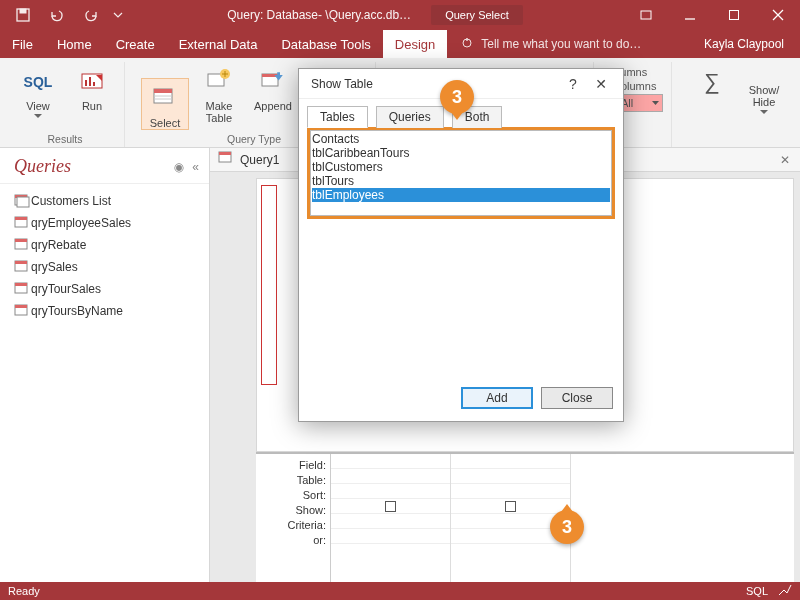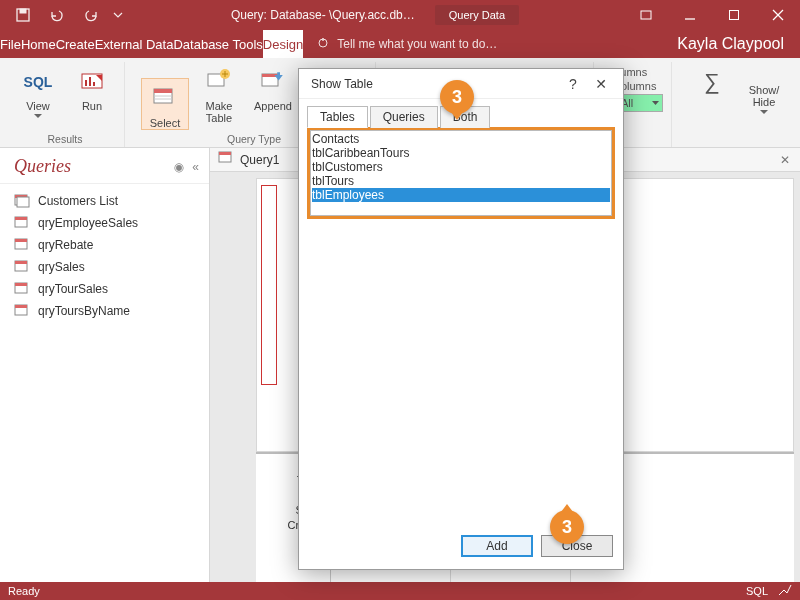--- a/index.html
+++ b/index.html
@@ -11,45 +11,45 @@
   .titlebar .qat .qat-btn { width: 30px; height: 24px; display:flex; align-items:center; justify-content:center; opacity:.9; }
   .titlebar .title-center { flex: 1; display: flex; justify-content: center; align-items: center; gap: 20px; font-size: 12px; }
   .titlebar .title-text { opacity: .95; }
   .titlebar .title-context { background: #933437; padding: 4px 14px; border-radius: 2px; font-size: 11px; }
   .titlebar .win-controls { display:flex; }
   .titlebar .win-controls > div { width: 44px; height: 30px; display:flex; align-items:center; justify-content:center; }
   .titlebar svg { stroke: #fff; }
 
   
   .menubar { height: 28px; background: #a4373a; color: #fff; display:flex; align-items:stretch; }
-  .menubar .tab { padding: 0 0; display:flex; align-items:center; font-size: 13px; cursor: default; }
+  .menubar .tab { padding: 0 12px; display:flex; align-items:center; font-size: 13px; cursor: default; }
   .menubar .tab.active { background: #fff; color: #a4373a; }
   .menubar .tellme { flex:1; display:flex; align-items:center; gap:6px; padding-left:14px; opacity:.85; font-size:12px; }
-  .menubar .user { padding:0 16px; display:flex; align-items:center; font-size:16px;text-align:center; }
+  .menubar .user { padding:0 16px; display:flex; align-items:center; font-size:12px;text-align:center; }
 
   
   .ribbon { height: 90px; background: #f3f3f3; border-bottom: 1px solid #d7d7d7; display:flex; padding: 4px 6px 0 6px; gap:8px; }
   .rgroup { display:flex; flex-direction:column; align-items:center; border-right:1px solid #e3e3e3; padding:0 8px; }
   .rgroup:last-child { border-right:none; }
   .rgroup .row { display:flex; gap:6px; flex:1; align-items:flex-start; }
   .rgroup .lbl { font-size: 10.5px; color: #6a6a6a; padding-bottom:2px; }
   .rbtn { display:flex; flex-direction:column; align-items:center; justify-content:flex-start; width:48px; padding-top:4px; gap:2px; font-size:11px; color:#444; }
   .rbtn.small { width:auto; flex-direction:row; gap:4px; font-size:11px; padding:2px 0; }
   .rbtn.selected { background:#fde7d6; border:1px solid #f0c090;margin-top:16px; }
   .rbtn .ic { width:32px; height:32px; display:flex; align-items:center; justify-content:center; }
   .rbtn.small .ic { width:16px; height:16px; }
   .stack { display:flex; flex-direction:column; gap:0; }
 
   
   .body { position:absolute; top:148px; left:0; right:0; bottom:18px; display:flex; }
   .sidebar { width:210px; background:#fff; border-right:1px solid #d7d7d7; display:flex; flex-direction:column; }
   .side-head { display:flex; align-items:center; padding:8px 10px 6px 14px; border-bottom:1px solid #eee; }
   .side-head h2 { margin:0; flex:1; font-size:18px; font-weight:400; color:#a4373a; font-style:italic; font-family: "Segoe UI Light", "Segoe UI"; }
   .navlist { padding:6px 0; }
-  .navitem { display:flex; align-items:center; gap:8px; padding:4px 14px; font-size:12px; color:#333; }
+  .navitem { display:flex; align-items:center; gap:1px; padding:4px 14px; font-size:12px; color:#333; }
   .navitem .qico { width:16px; height:14px; }
 
   .main { flex:1; background:#e9e9e9; display:flex; flex-direction:column; position:relative; }
   .doc-tab { height:24px; background:#f6f6f6; border-bottom:1px solid #d7d7d7; display:flex; align-items:center; padding-left:8px; gap:6px; font-size:12px; }
   .doc-tab .close-x { margin-left:auto; padding:0 10px; color:#777; }
   .design-area { flex:1; background:#fff; margin:6px 6px 0 46px; border:1px solid #d7d7d7; position:relative; }
   .tbl-box { position:absolute; left:4px; top:6px; width:16px; height:200px; border:1px solid #c33; background:#fff; }
   .tbl-box2 { position:absolute; left:4px; top:300px; width:16px; height:40px; border:1px solid #e7bcbc; background:#fde7e7; }
 
   .grid-area { height:130px; background:#fff; border-top:2px solid #bbb; margin:0 6px 0 46px; position:relative; display:flex; }
@@ -58,25 +58,25 @@
   .gcol { width:120px; border-right:1px solid #ddd; display:flex; flex-direction:column; }
   .gcell { height:15px; border-bottom:1px solid #eee; }
   .gcell.chk { display:flex; align-items:center; justify-content:center; }
   .chkbox { width:11px; height:11px; border:1px solid #555; }
 
   
   .statusbar { position:absolute; bottom:0; left:0; right:0; height:18px; background:#a4373a; color:#fff; display:flex; align-items:center; font-size:11px; padding:0 8px; }
   .statusbar .right { margin-left:auto; display:flex; gap:10px; align-items:center; }
 
   
-  .dialog { position:absolute; left:298px; top:68px; width:326px; height:502px; background:#fff; border:1px solid #9b9b9b; box-shadow:0 4px 24px rgba(0,0,0,.35); display:flex; flex-direction:column; }
+  .dialog { position:absolute; left:298px; top:68px; width:326px; height:354px; background:#fff; border:1px solid #9b9b9b; box-shadow:0 4px 24px rgba(0,0,0,.35); display:flex; flex-direction:column; }
   .dlg-title { height:30px; display:flex; align-items:center; padding:0 8px 0 12px; font-size:12px; color:#333; border-bottom:1px solid #eee; }
   .dlg-title .sp { flex:1; }
   .dlg-title .tbtn { width:28px; text-align:center; font-size:14px; color:#444; }
-  .dlg-tabs { display:flex; padding:6px 8px 0 8px; gap:2px; font-size:12px; }
+  .dlg-tabs { display:flex; padding:6px 8px 0 8px; gap:8px; font-size:12px; }
   .dlg-tabs .dtab { padding:3px 12px; border:1px solid #bbb; border-bottom:none; background:#f3f3f3; position:relative; top:1px; }
   .dlg-tabs .dtab.active { background:#fff; border-bottom:1px solid #fff; }
   .dlg-list-wrap { margin:0 8px; border:3px solid #e88b2d; flex:0 0 auto; }
   .dlg-list { border:1px solid #bbb; height:86px; overflow:hidden; padding:1px; font-size:12px; line-height:14px; background:#fff; }
   .dlg-list .li { padding:0 0; }
   .dlg-list .li.sel { background:#2b90d9; color:#fff; }
   .dlg-body { flex:1; }
   .dlg-btns { display:flex; justify-content:flex-end; gap:8px; padding:8px 10px 12px; }
   .dlg-btn { width:72px; height:22px; border:1px solid #888; background:#e9e9e9; font-size:12px; display:flex; align-items:center; justify-content:center; }
   .dlg-btn.primary { border:2px solid #2b90d9; background:#eaf3fb; }
@@ -113,21 +113,21 @@
         </svg>
     </div>
     <div class="qat-btn" style="width:16px;">
       <svg width="10" height="10" viewBox="0 0 10 10">
           <path d="M1 3 L5 7 L9 3" stroke="#fff" stroke-width="1.2" fill="none"></path>
         </svg>
     </div>
   </div>
   <div class="title-center">
     <span class="title-text">Query: Database- \Query.acc.db…</span>
-    <span class="title-context">Query Data</span>
+    <span class="title-context">Query Select</span>
   </div>
   <div class="win-controls">
     <div>
         <svg width="14" height="14" viewBox="0 0 14 14">
           <rect x="2" y="3" width="10" height="8" stroke="#fff" fill="none"></rect>
         </svg>
       </div>
     <div>
         <svg width="12" height="12" viewBox="0 0 12 12">
           <line x1="1" y1="10" x2="11" y2="10" stroke="#fff" stroke-width="1.3"></line>
@@ -259,21 +259,21 @@
   </div>
 
   <div style="flex:1"></div>
 
   <div class="rgroup" style="border-left:1px solid #e3e3e3; padding-left:10px;">
     <div class="stack" style="font-size:11px; color:#555; gap:2px; padding-top:4px;">
       <div>Columns</div>
       <div>e Columns</div>
       <div style="display:flex; gap:4px; align-items:center;">
         <span>n:</span>
-        <div style="border:1px solid #aaa; background:#86efac; width:46px; height:18px; display:flex; align-items:center; padding:0 3px; justify-content:space-between;">
+        <div style="border:1px solid #aaa; background:#fca5a5; width:46px; height:18px; display:flex; align-items:center; padding:0 3px; justify-content:space-between;">
           <span>All</span>
           <svg width="7" height="5" viewBox="0 0 7 5">
               <path d="M0 0 L3.5 4 L7 0" fill="#555"></path>
             </svg>
         </div>
       </div>
     </div>
     <div class="lbl">&nbsp;</div>
   </div>
 

